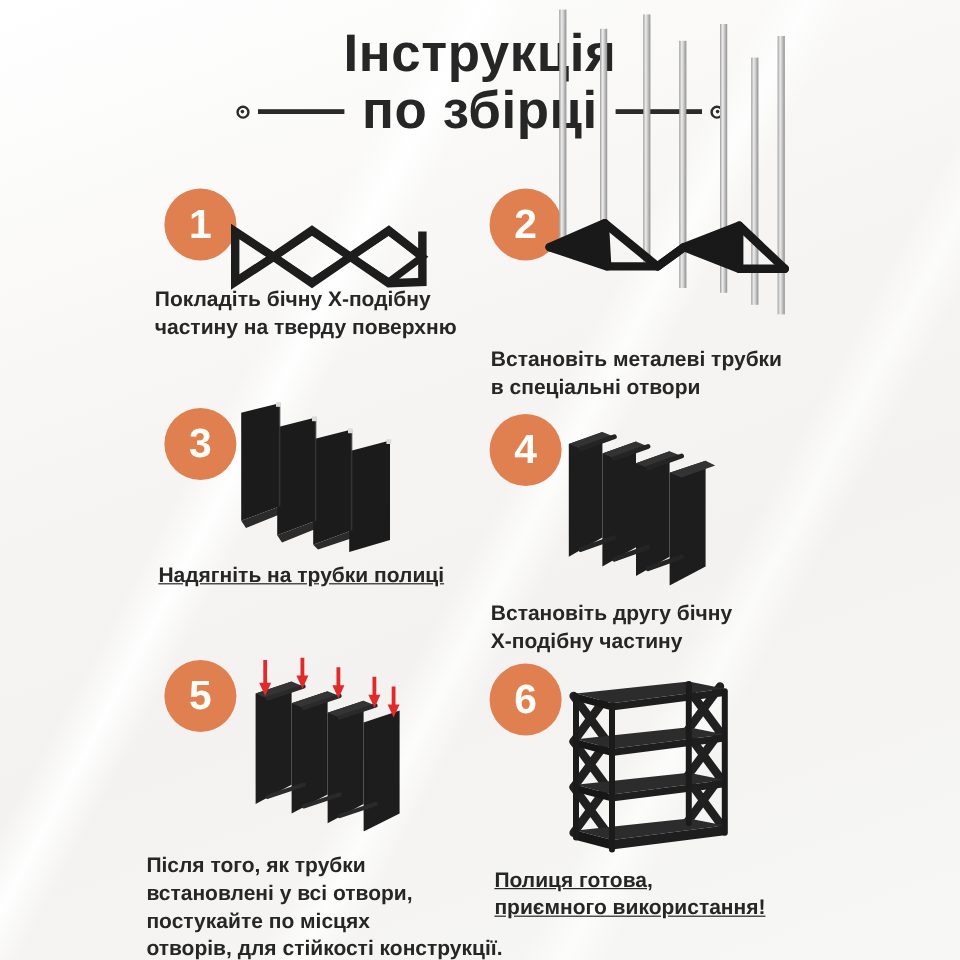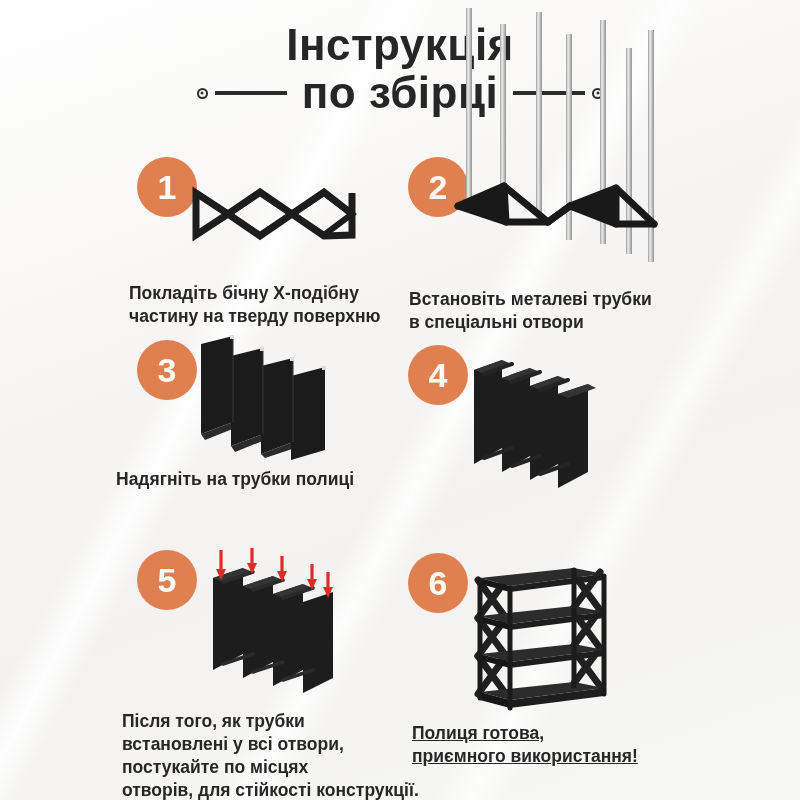--- a/index.html
+++ b/index.html
@@ -119,31 +119,31 @@
     white-space: pre-line;
   }
   .art {
     position: absolute;
   }
 
   
   #step1 { left: 0; top: 0; width: 400px; height: 300px; }
   #step1 .badge { left: 137px; top: 157px; }
   #step1 .art   { left: 188px; top: 183px; width: 172px; height: 62px; }
-  #step1 .caption { left: 129px; top: 238px; width: 300px; margin-top: 44px; }
+  #step1 .caption { left: 129px; top: 238px; width: 300px; }
 
   #step2 { left: 400px; top: 0; width: 400px; height: 340px; }
   #step2 .badge { left: 8px; top: 157px; }
   #step2 .art   { left: 48px; top: 0px; width: 220px; height: 285px; }
   #step2 .caption { left: 9px; top: 288px; width: 330px; }
 
   #step3 { left: 0; top: 0; width: 400px; height: 510px; }
   #step3 .badge { left: 137px; top: 340px; }
   #step3 .art   { left: 195px; top: 330px; width: 150px; height: 130px; }
-  #step3 .caption { left: 116px; top: 468px; width: 300px; }
+  #step3 .caption { left: 132px; top: 468px; width: 300px; text-decoration: underline; }
 
   #step4 { left: 400px; top: 0; width: 400px; height: 560px; }
   #step4 .badge { left: 8px; top: 345px; }
   #step4 .art   { left: 68px; top: 348px; width: 135px; height: 140px; }
   #step4 .caption { left: 9px; top: 500px; width: 330px; }
 
   #step5 { left: 0; top: 0; width: 400px; height: 800px; }
   #step5 .badge { left: 137px; top: 550px; }
   #step5 .art   { left: 195px; top: 548px; width: 155px; height: 145px; }
   #step5 .caption { left: 122px; top: 710px; width: 300px; }
@@ -290,20 +290,22 @@
         <g fill="none" stroke="#242424" stroke-width="4" stroke-linecap="round">
           <path d="M16 26 L44 16"></path>
           <path d="M44 34 L72 24"></path>
           <path d="M72 42 L100 32"></path>
           <path d="M16 110 L44 100"></path>
           <path d="M44 118 L72 108"></path>
           <path d="M72 126 L100 116"></path>
         </g>
       </svg>
     </div>
+    <div class="caption">Встановіть другу бічну
+X-подібну частину</div>
   </div>
 
   <div class="step" id="step5">
     <div class="badge">5</div>
     <div class="art">
       <svg viewBox="0 0 155 145" preserveAspectRatio="none">
         <g>
           <polygon points="18,30 48,20 48,106 18,122" fill="#1d1d1d"></polygon>
           <polygon points="18,30 48,20 58,24 28,34" fill="#343434"></polygon>
           <polygon points="48,38 78,28 78,114 48,130" fill="#1d1d1d"></polygon>

